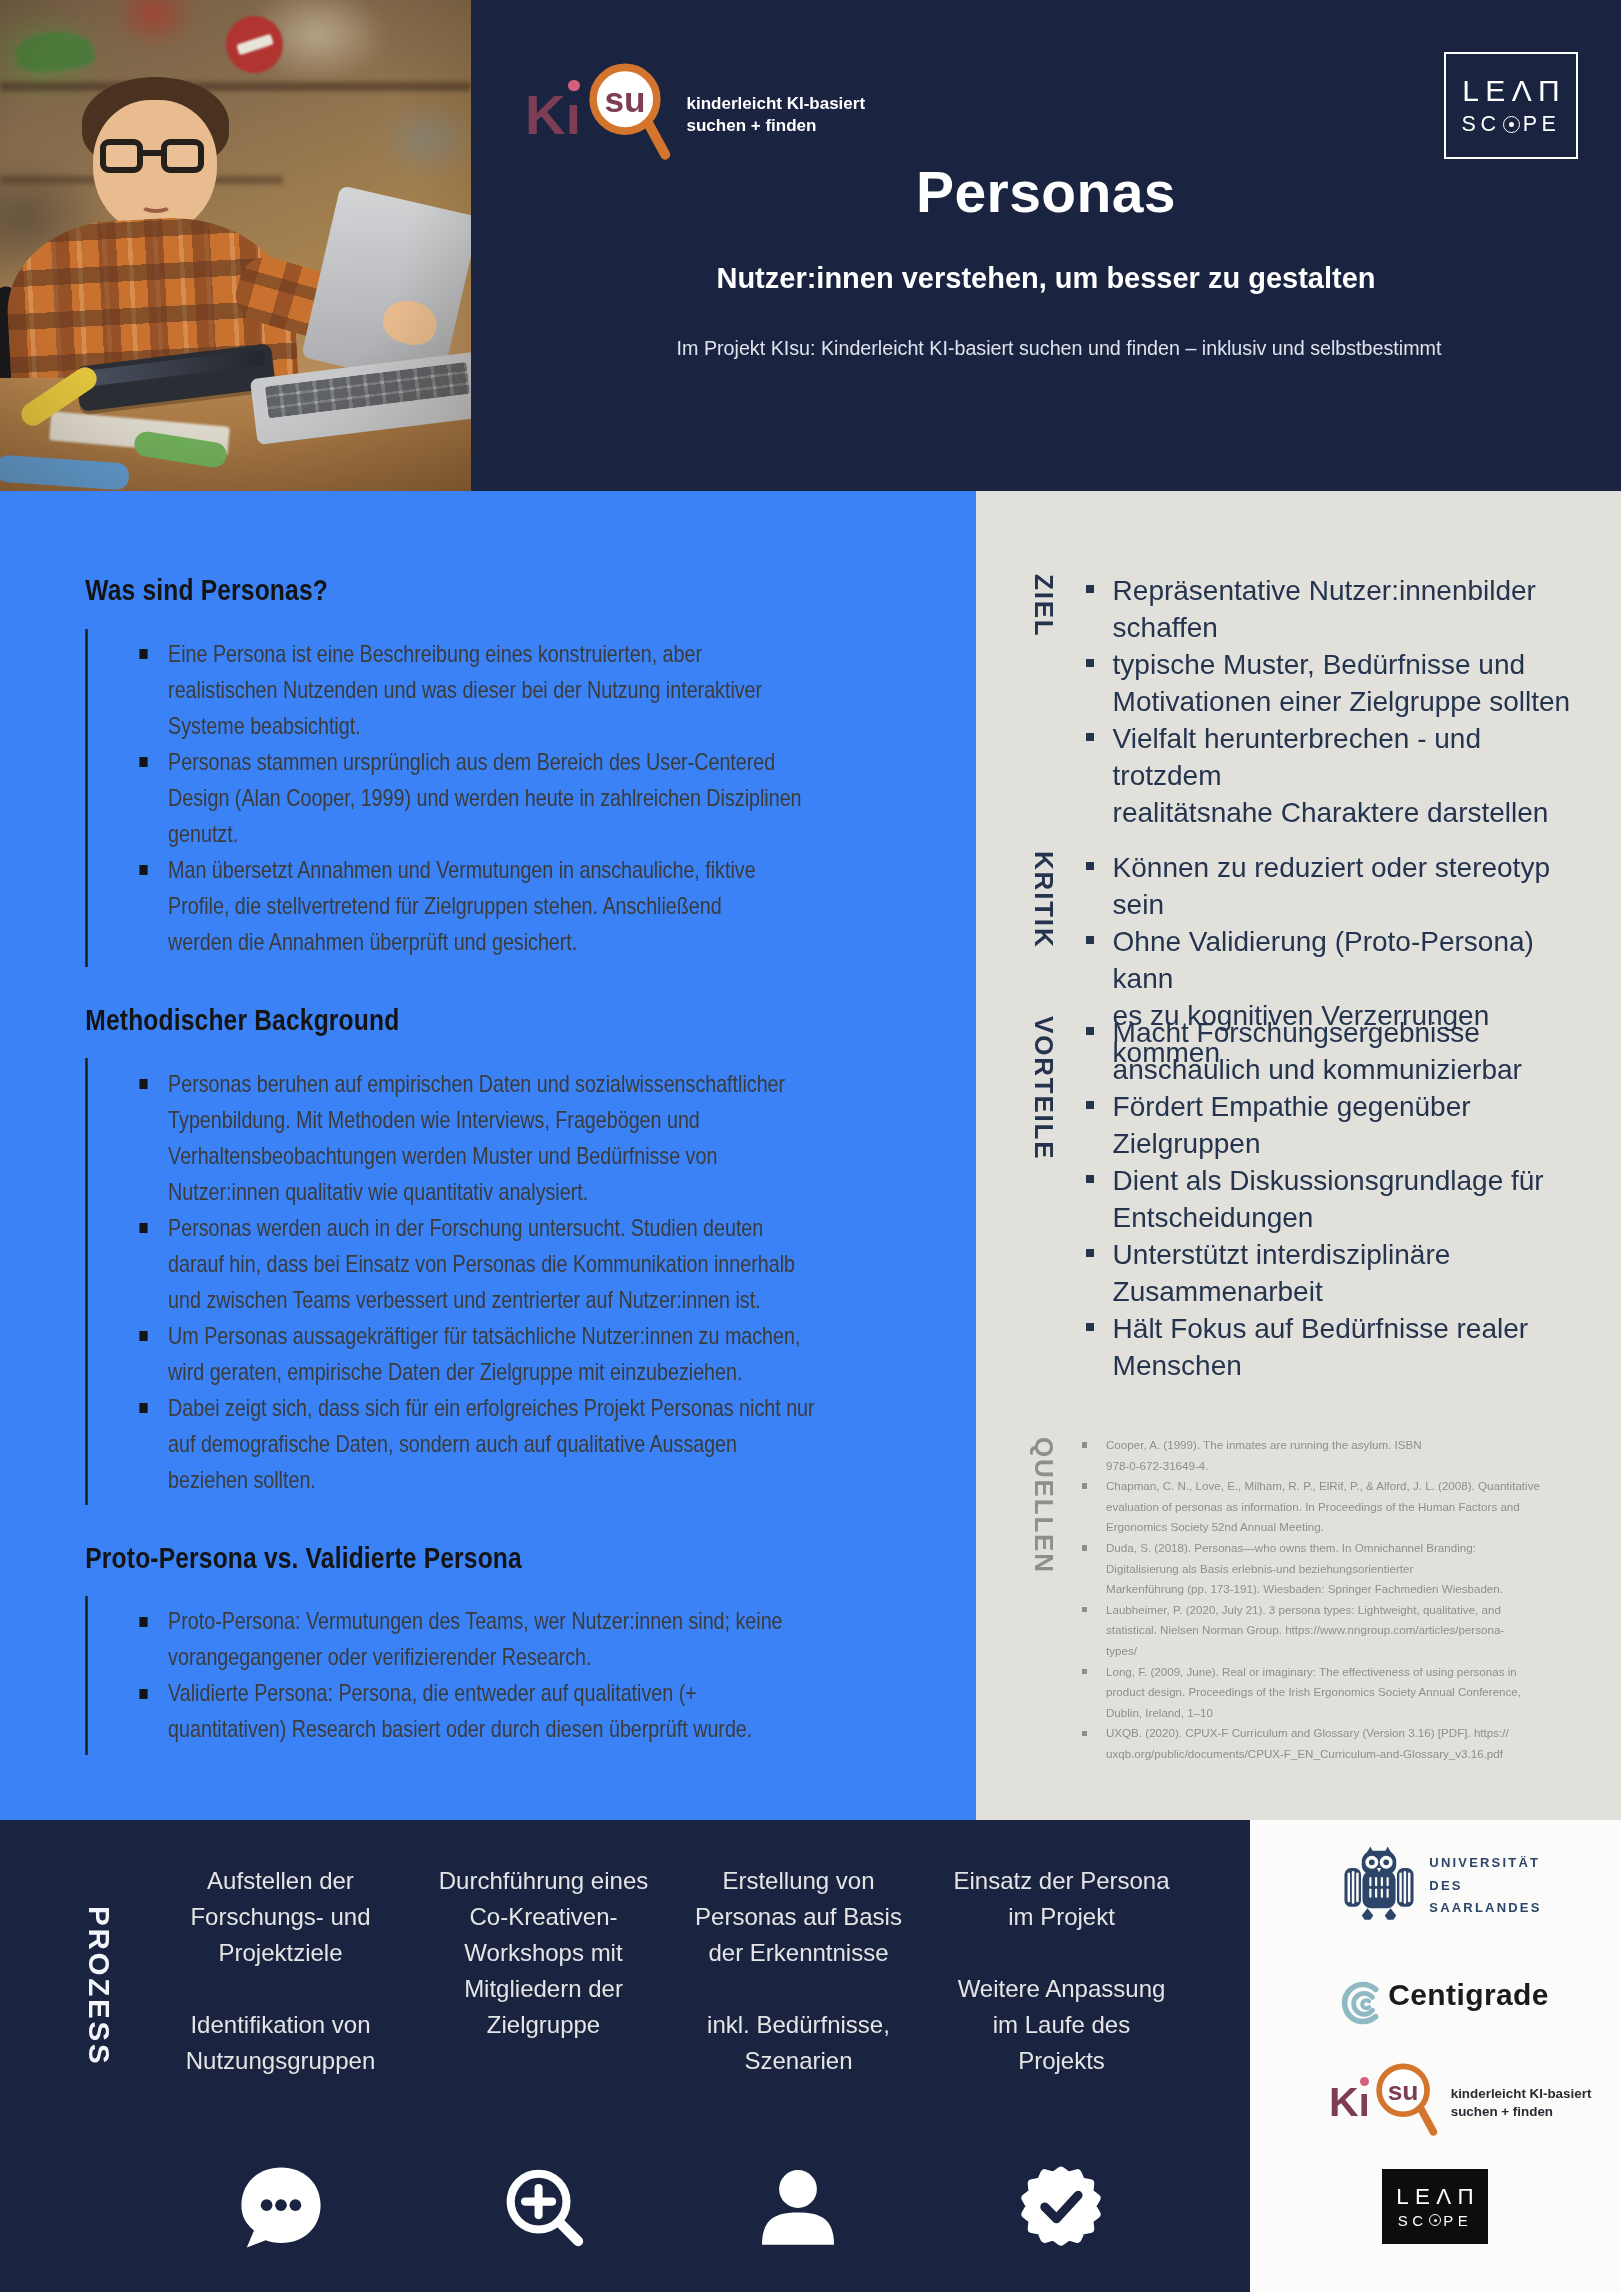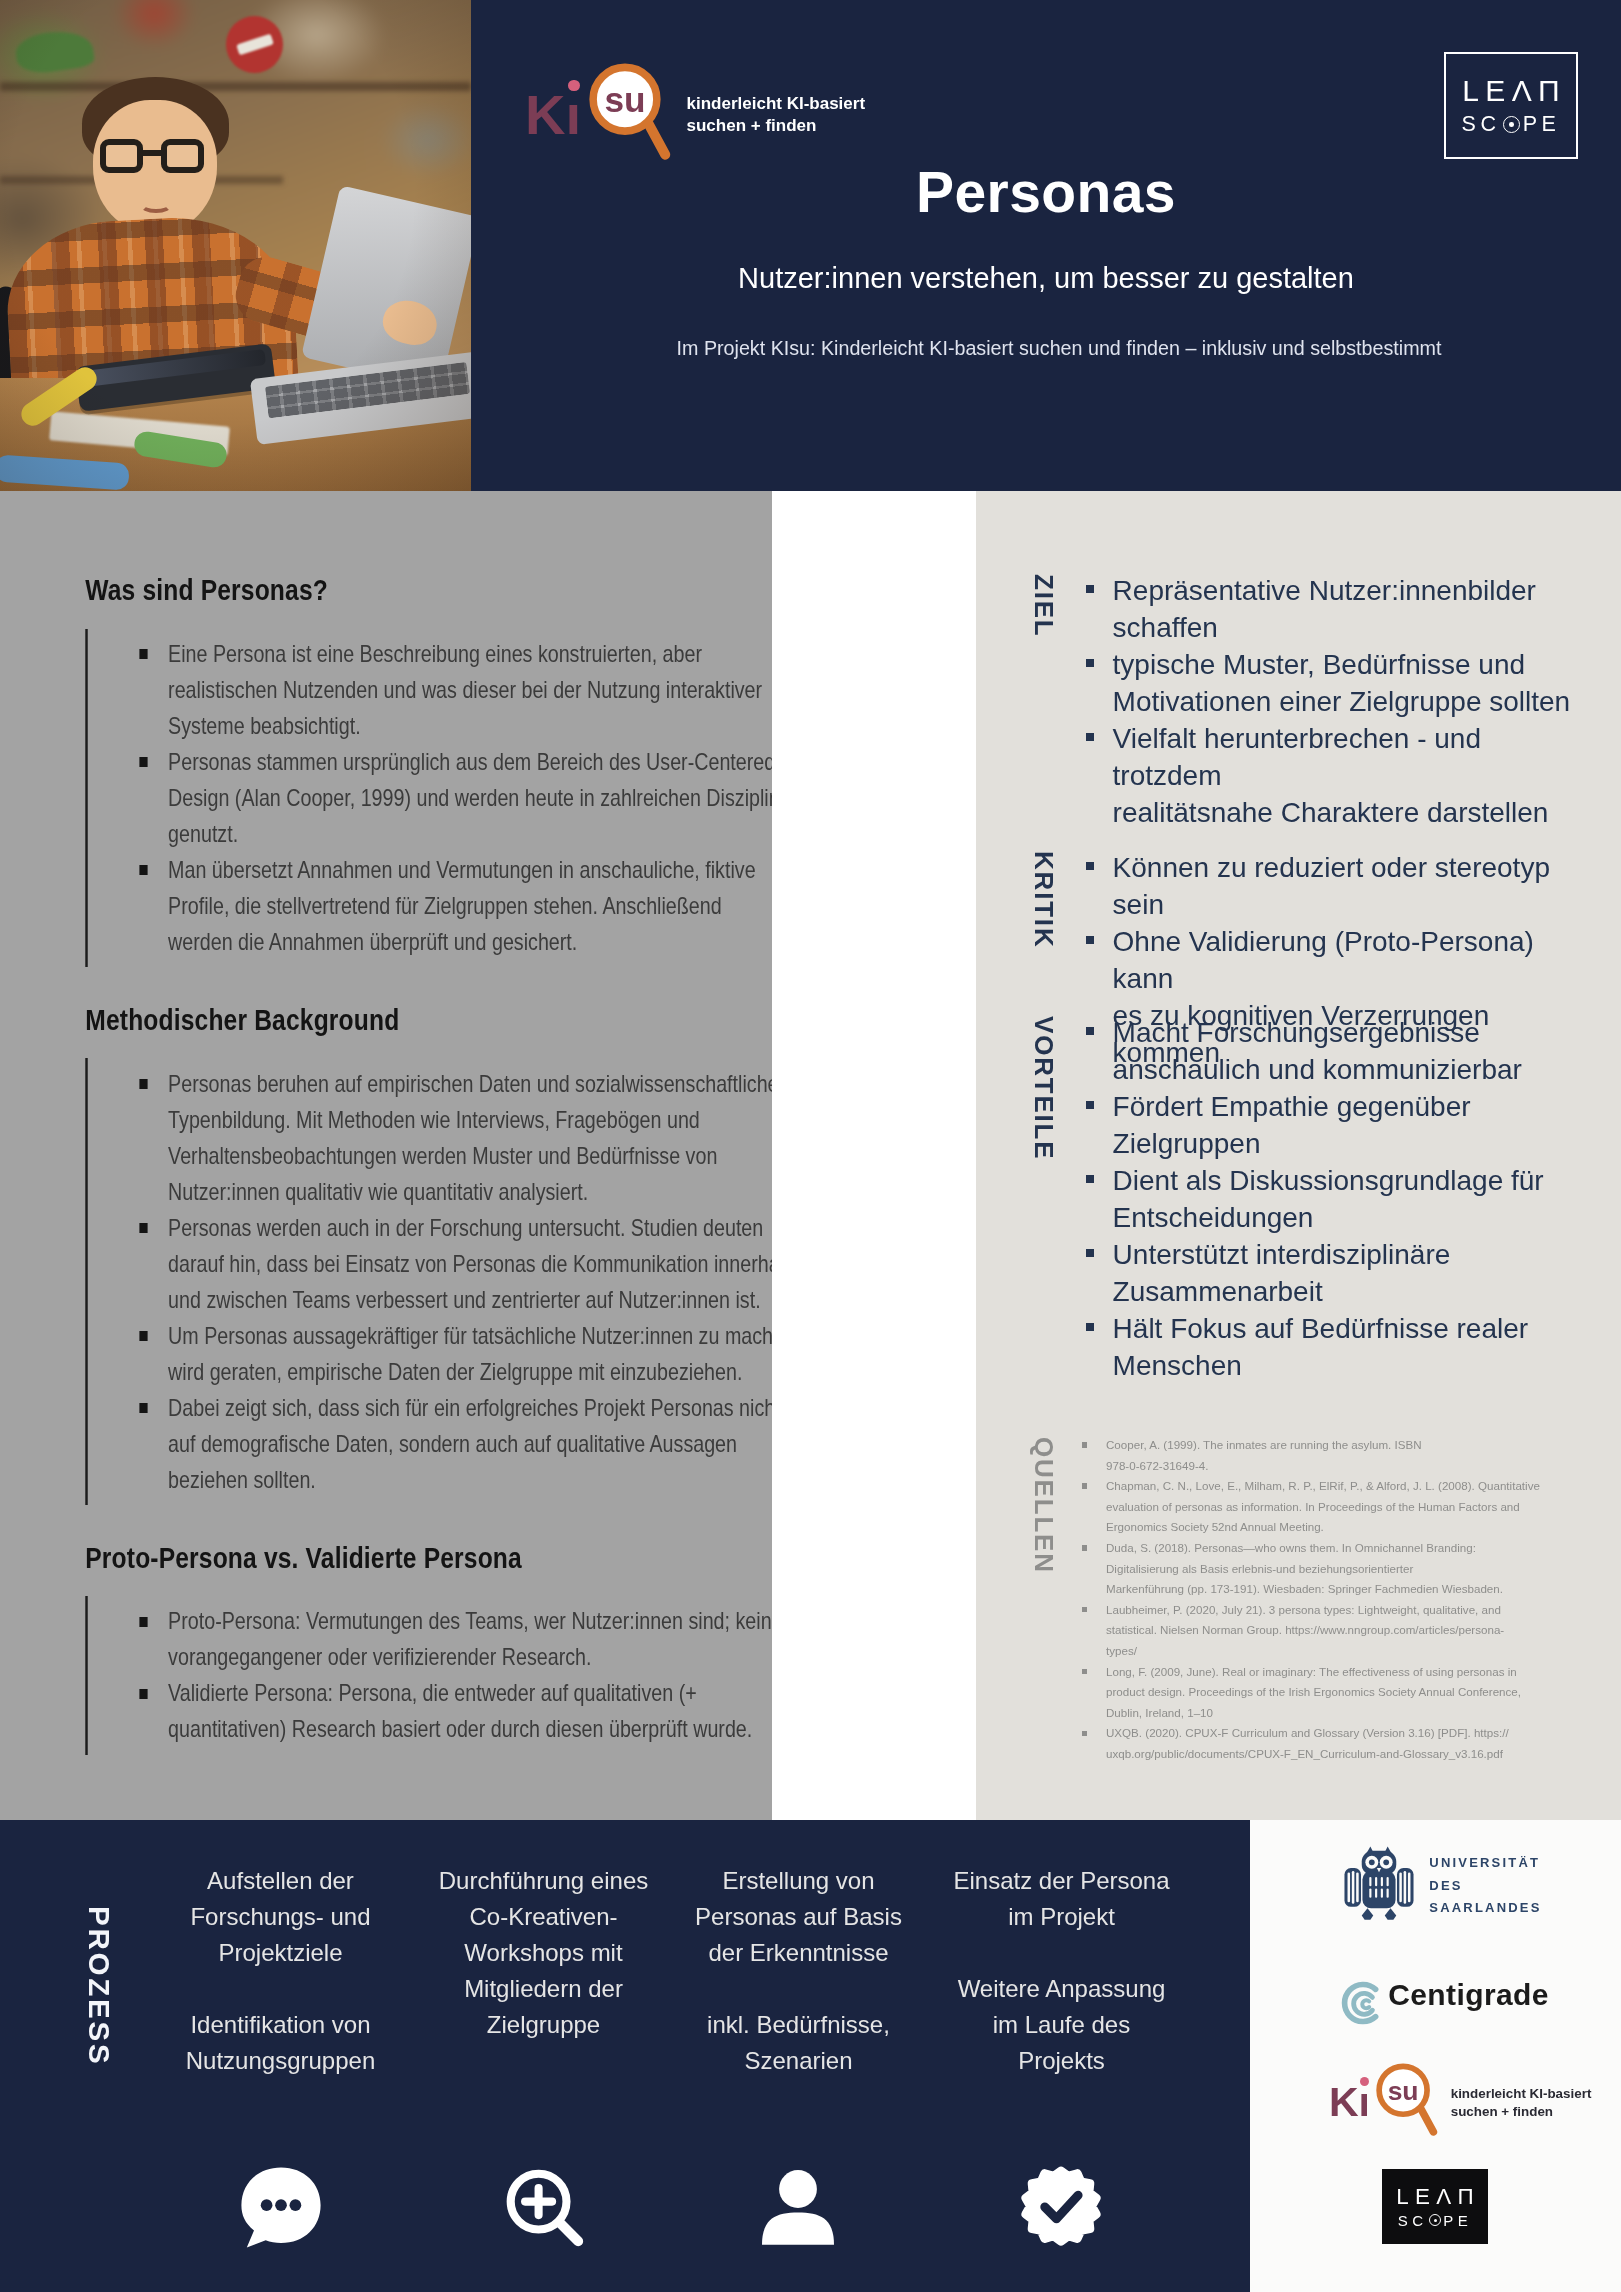--- a/index.html
+++ b/index.html
@@ -8,21 +8,21 @@
     position:relative;width:1621px;height:2293px;margin:0 auto;
     background:#ffffff;overflow:hidden;
     font-family:"Liberation Sans", sans-serif;
   }
   
   .header{position:absolute;left:0;top:0;width:1621px;height:491px;background:#1A2440;}
   .header-content{position:absolute;left:471px;top:0;width:1150px;height:491px;}
   .poster-title{position:absolute;left:0;top:159px;width:100%;margin:0;text-align:center;
     font-size:57px;font-weight:700;color:#ffffff;letter-spacing:0.4px;}
   .poster-subtitle{position:absolute;left:0;top:262px;width:100%;margin:0;text-align:center;
-    font-size:29px;font-weight:400;color:#ffffff;}
+    font-size:29px;font-weight:700;color:#ffffff;}
   .poster-tagline{position:absolute;left:0;top:324px;width:100%;margin:13px;text-align:center;
     font-size:19.7px;font-weight:400;color:#dfe3ee;}
   
   .ls-box{display:flex;flex-direction:column;align-items:center;justify-content:center;color:#fff;}
   .ls-header-box{position:absolute;left:973px;top:52px;width:134px;height:107px;border:2.7px solid #ffffff;}
   .ls-top{font-weight:400;letter-spacing:6.3px;text-indent:6.3px;}
   .ls-bottom{display:flex;align-items:center;letter-spacing:4.5px;font-weight:400;margin-top:3.6px;}
   .ls-header-box .ls-top{font-size:30px;}
   .ls-header-box .ls-bottom{font-size:21.5px;}
   .ls-o{display:inline-block;position:relative;width:.80em;height:.80em;border:.085em solid currentColor;border-radius:50%;margin:0 .12em;}
@@ -84,21 +84,21 @@
   .ph-laptop-base{position:absolute;left:253px;top:365px;width:233px;height:66px;background:#c8c9cb;transform:rotate(-7deg);border-radius:7.2px;}
   .ph-laptop-base::after{content:'';position:absolute;left:14.3px;top:9px;right:16px;height:32px;border-radius:3.6px;opacity:.85;
     background:repeating-linear-gradient(90deg,#8e9094 0 13.4px,#c8c9cb 13.4px 17px),repeating-linear-gradient(0deg,#8e9094 0 9px,#c8c9cb 9px 11.6px);background-blend-mode:multiply;}
   .ph-paper{position:absolute;left:50px;top:419px;width:179px;height:29px;background:#ddd8cc;transform:rotate(5deg);border-radius:3.6px;filter:blur(0.9px);}
   .ph-crayon{position:absolute;border-radius:12.5px;}
   .ph-crayon.green{left:134px;top:437px;width:93px;height:25px;background:#6fae5a;transform:rotate(9deg);}
   .ph-crayon.blue{left:-5.4px;top:459px;width:134px;height:27px;background:#5f9bd0;transform:rotate(4deg);}
   .ph-crayon.yellow{left:16px;top:385px;width:86px;height:23px;background:#e0c33c;transform:rotate(-34deg);}
   .ph-vignette{position:absolute;left:0;top:0;width:100%;height:100%;background:radial-gradient(ellipse at 45% 40%, transparent 55%, rgba(40,25,10,.28) 100%);}
   
-  .main{position:absolute;left:0;top:491px;width:772px;height:1329px;background:#a3a3a3;overflow:hidden;}
+  .main{position:absolute;left:0;top:491px;width:976px;height:1329px;background:#3b82f6;overflow:hidden;}
   .main-inner{width:1191px;transform:scaleX(.82);transform-origin:0 0;padding:82px 27px 0 104px;}
   .main h2{margin:0 0 21.5px 0;font-size:30px;font-weight:700;color:#141414;letter-spacing:0.2px;}
   .main ul{list-style:none;margin:0 0 36px 0;padding:7.2px 0 7.2px 61px;border-left:3.6px solid #1c1c1c;}
   .main li{position:relative;padding-left:37px;font-size:24px;line-height:36px;color:#3b3b3b;white-space:pre-line;}
   .main li::before{content:'';position:absolute;left:1.8px;top:13.4px;width:9.9px;height:9.9px;background:#141414;}
   
   .aside{position:absolute;left:976px;top:491px;width:645px;height:1329px;background:#E2E0DB;}
   .group{position:absolute;left:0;width:100%;}
   .group.g1{top:81px;} .group.g2{top:358px;} .group.g3{top:523px;} .group.g4{top:944px;}
   .vlabel{position:absolute;left:52px;top:1.8px;writing-mode:vertical-rl;

